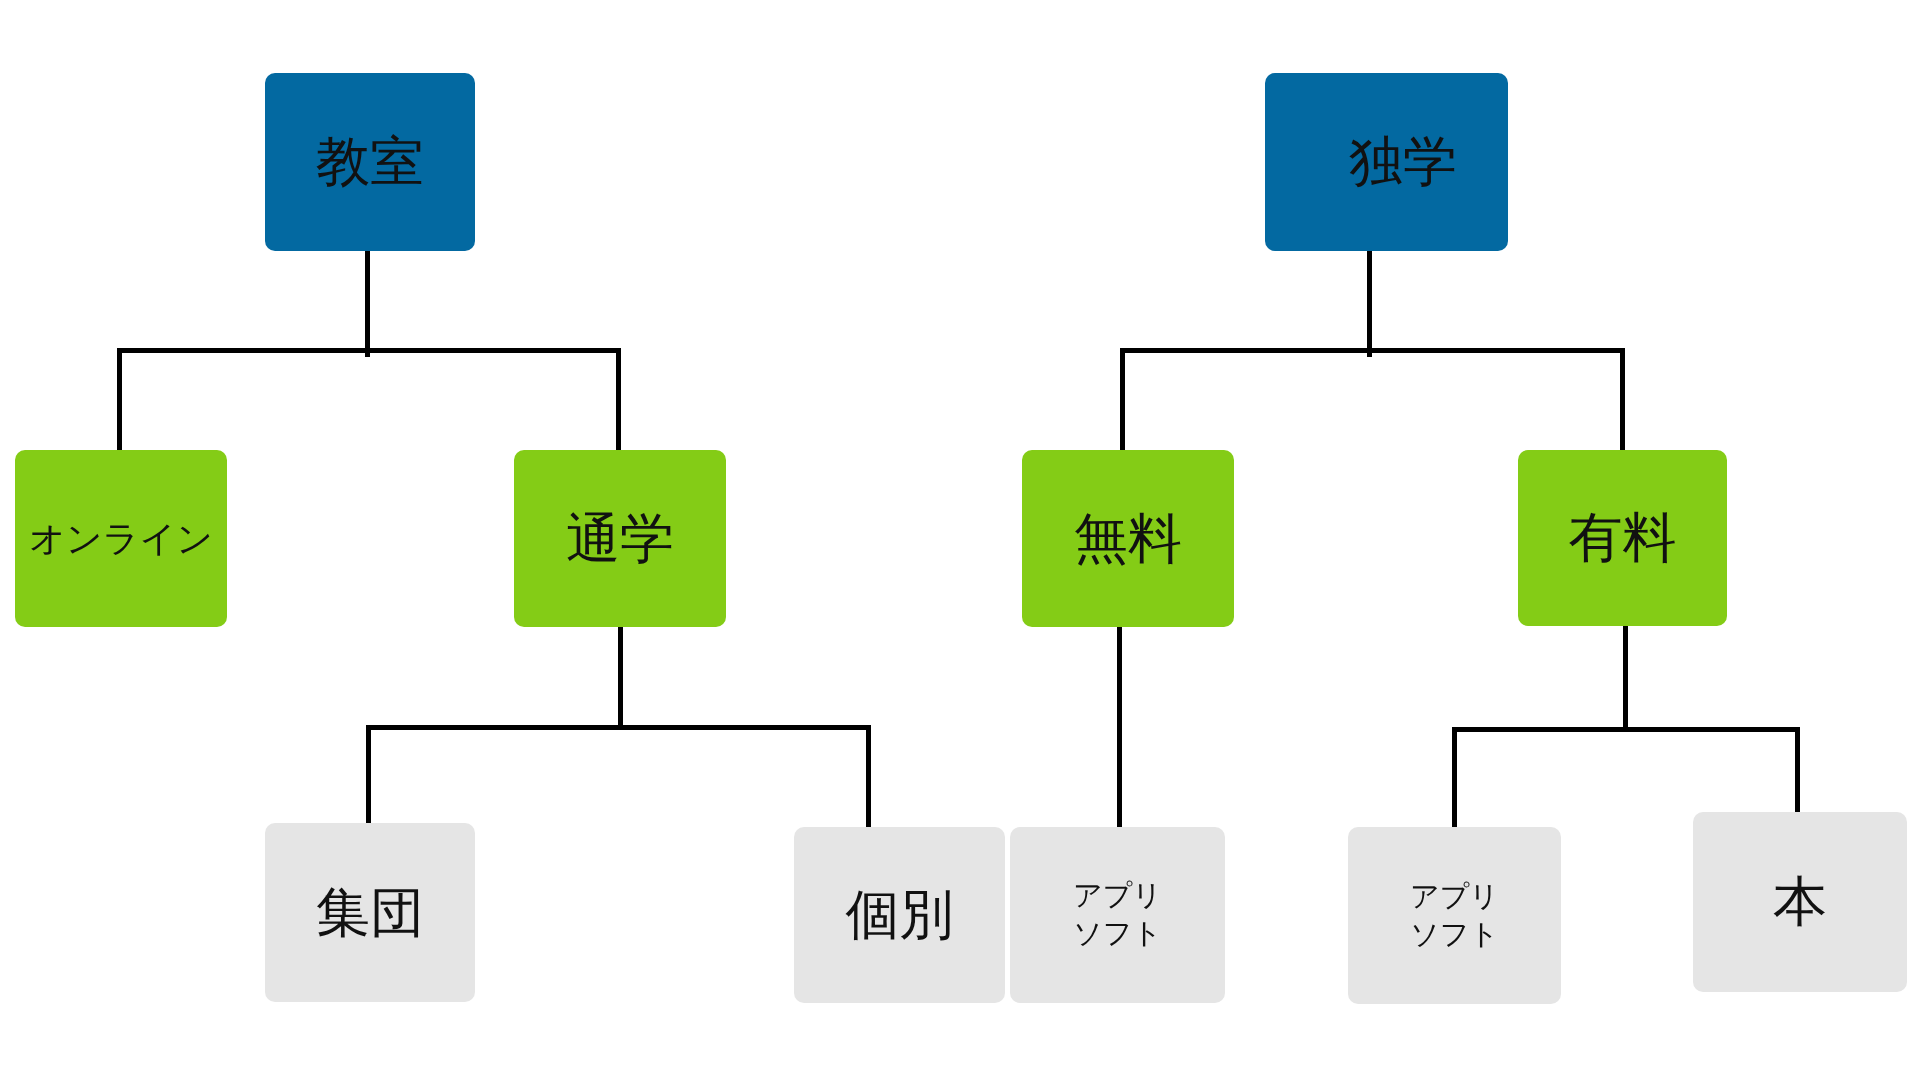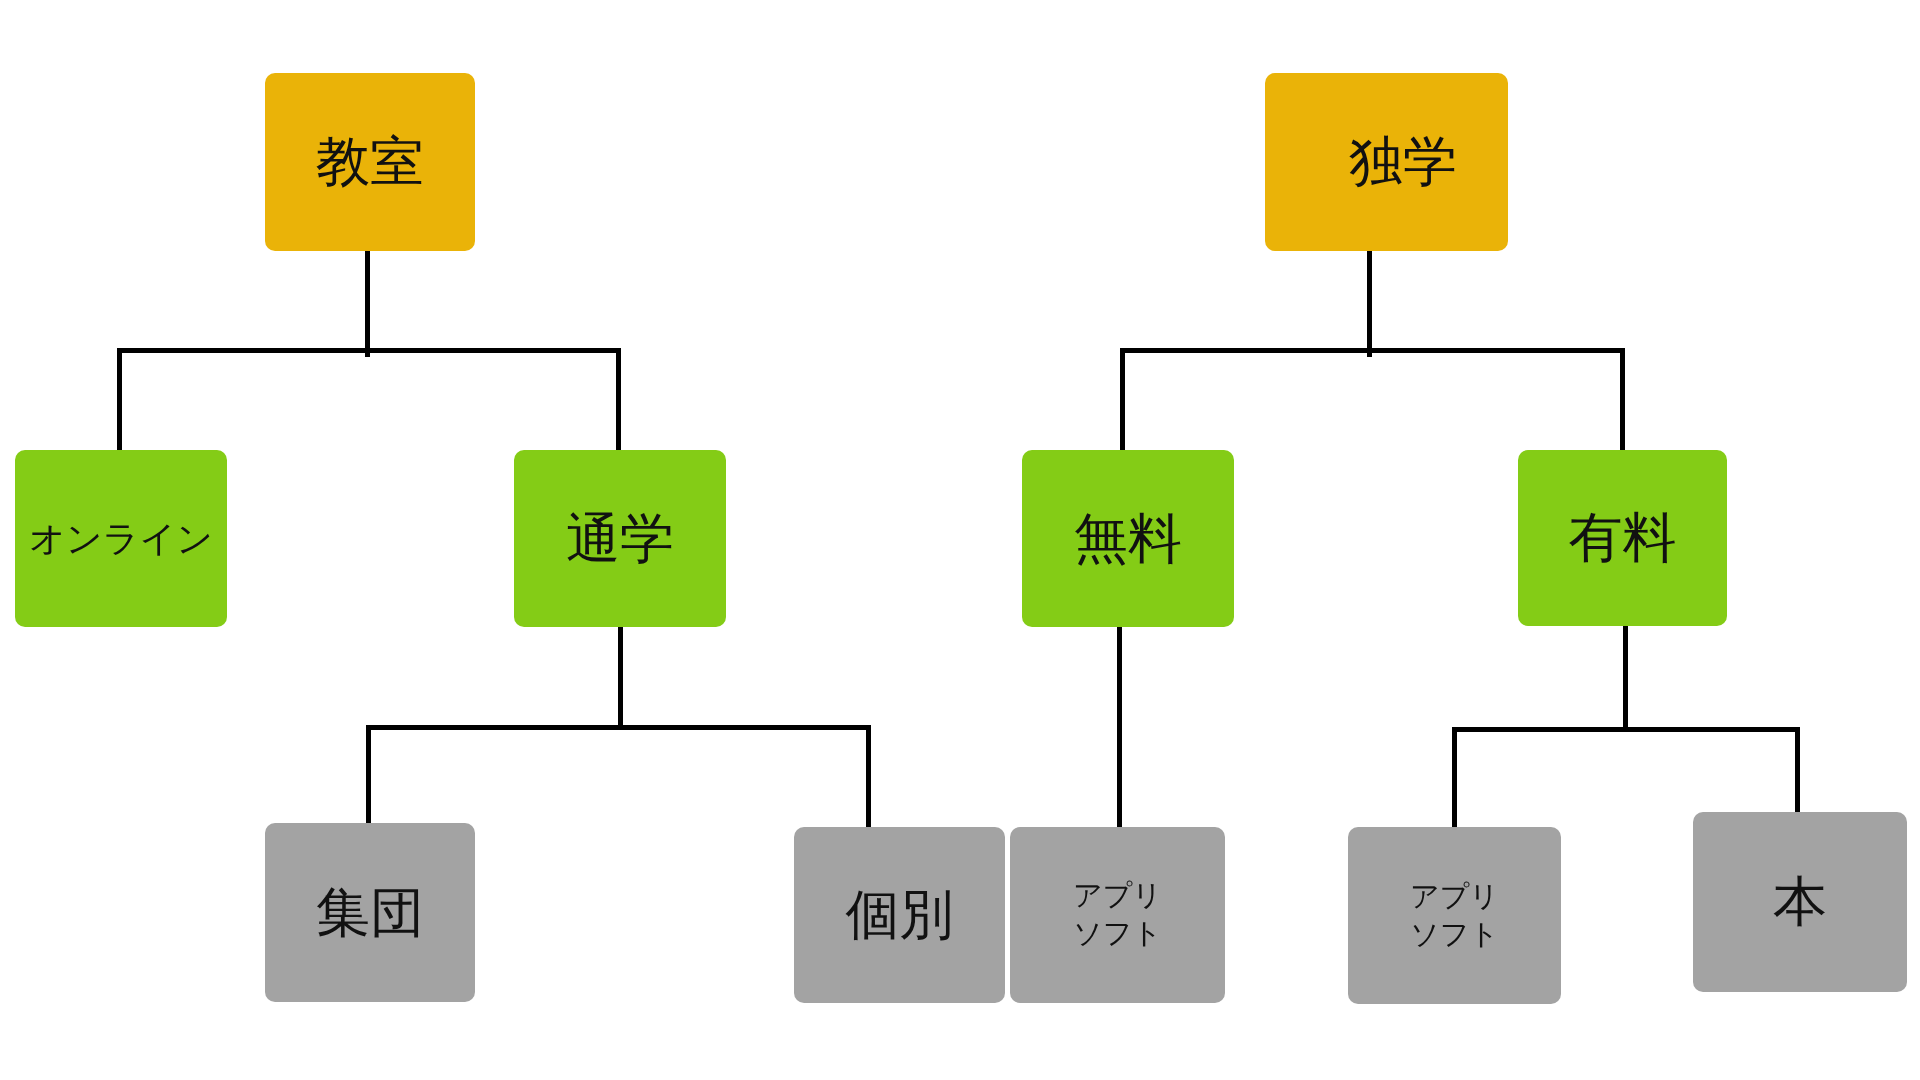--- a/index.html
+++ b/index.html
@@ -18,23 +18,23 @@
   .node {
     position: absolute;
     border-radius: 10px;
     display: flex;
     flex-direction: column;
     align-items: center;
     justify-content: center;
     text-align: center;
     color: #111111;
   }
-  .node-green  { background: #eab308; text-align: right; }
+  .node-green  { background: #0369a1; text-align: right; }
   .node-cyan   { background: #84cc16; }
-  .node-yellow { background: #a3a3a3; }
+  .node-yellow { background: #e5e5e5; }
   .label-lg { font-size: 54px; line-height: 1.1; }
   .label-md { font-size: 29px; line-height: 1.3; text-align: right; }
   .label-sm { font-size: 36px; line-height: 1.1; }
   .edge {
     position: absolute;
     background: #000000;
   }
 
   
   #node-classroom  { left: 265px;  top: 73px;  width: 210px; height: 178px; }

